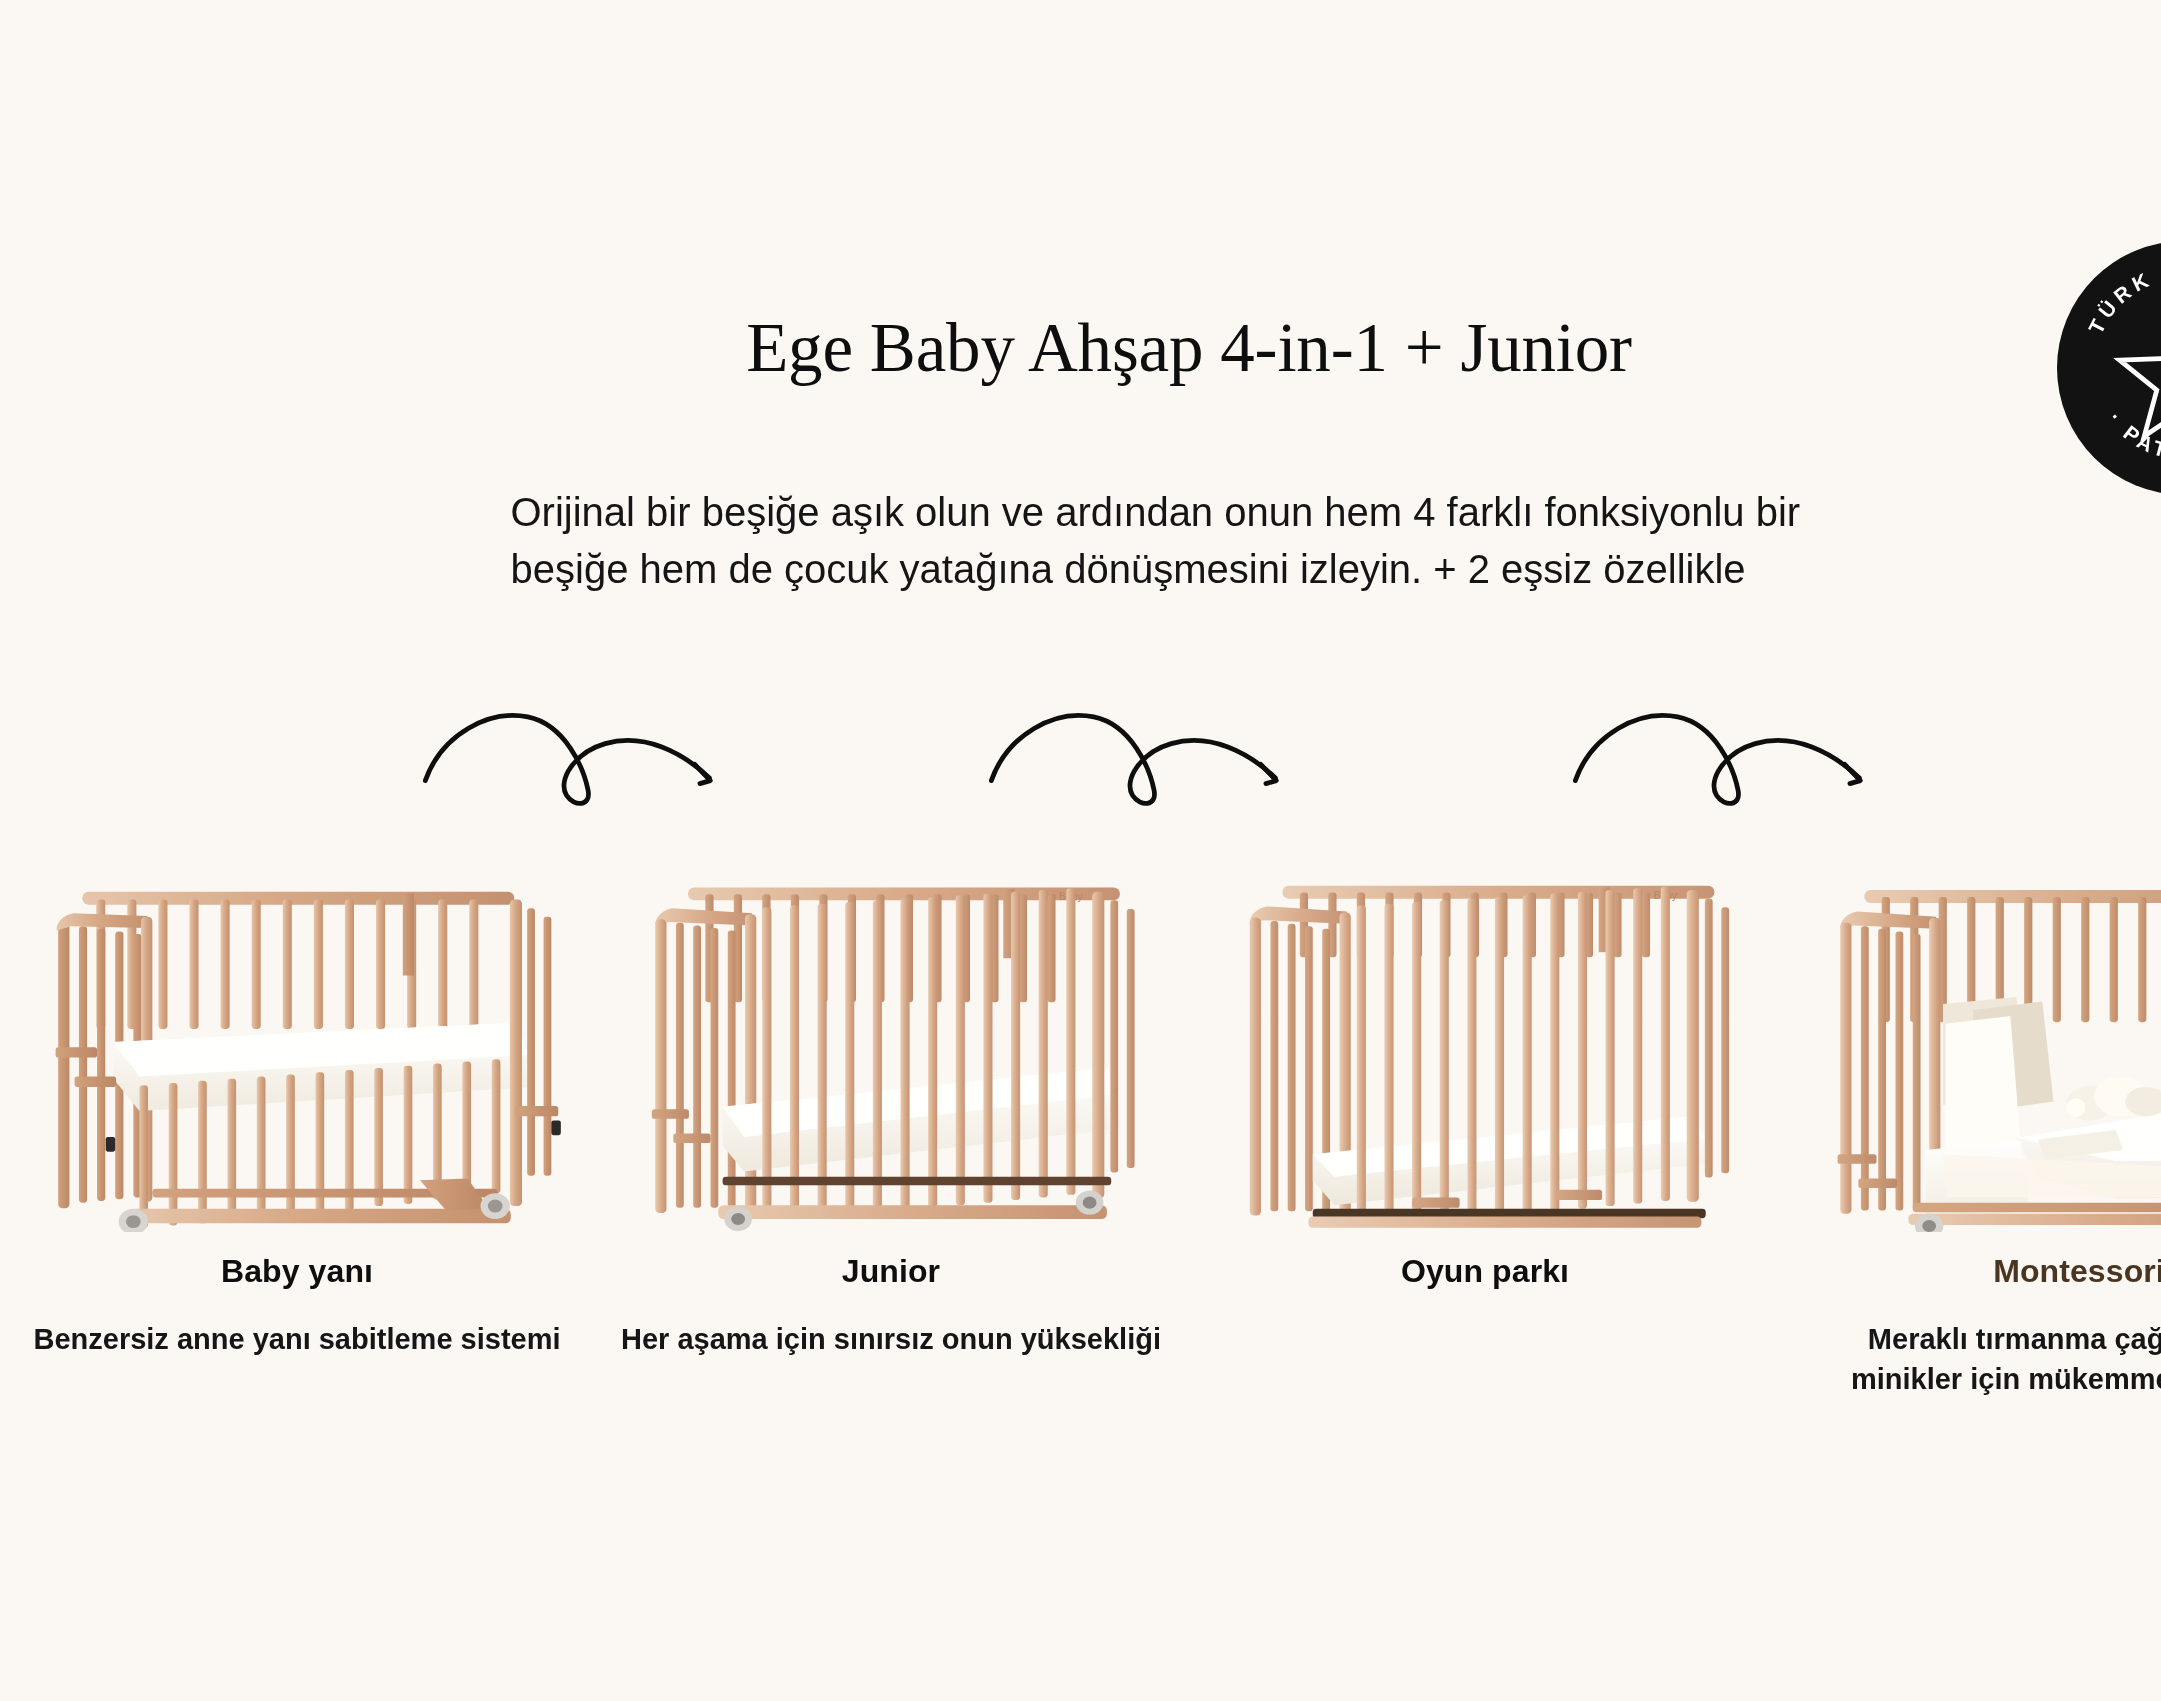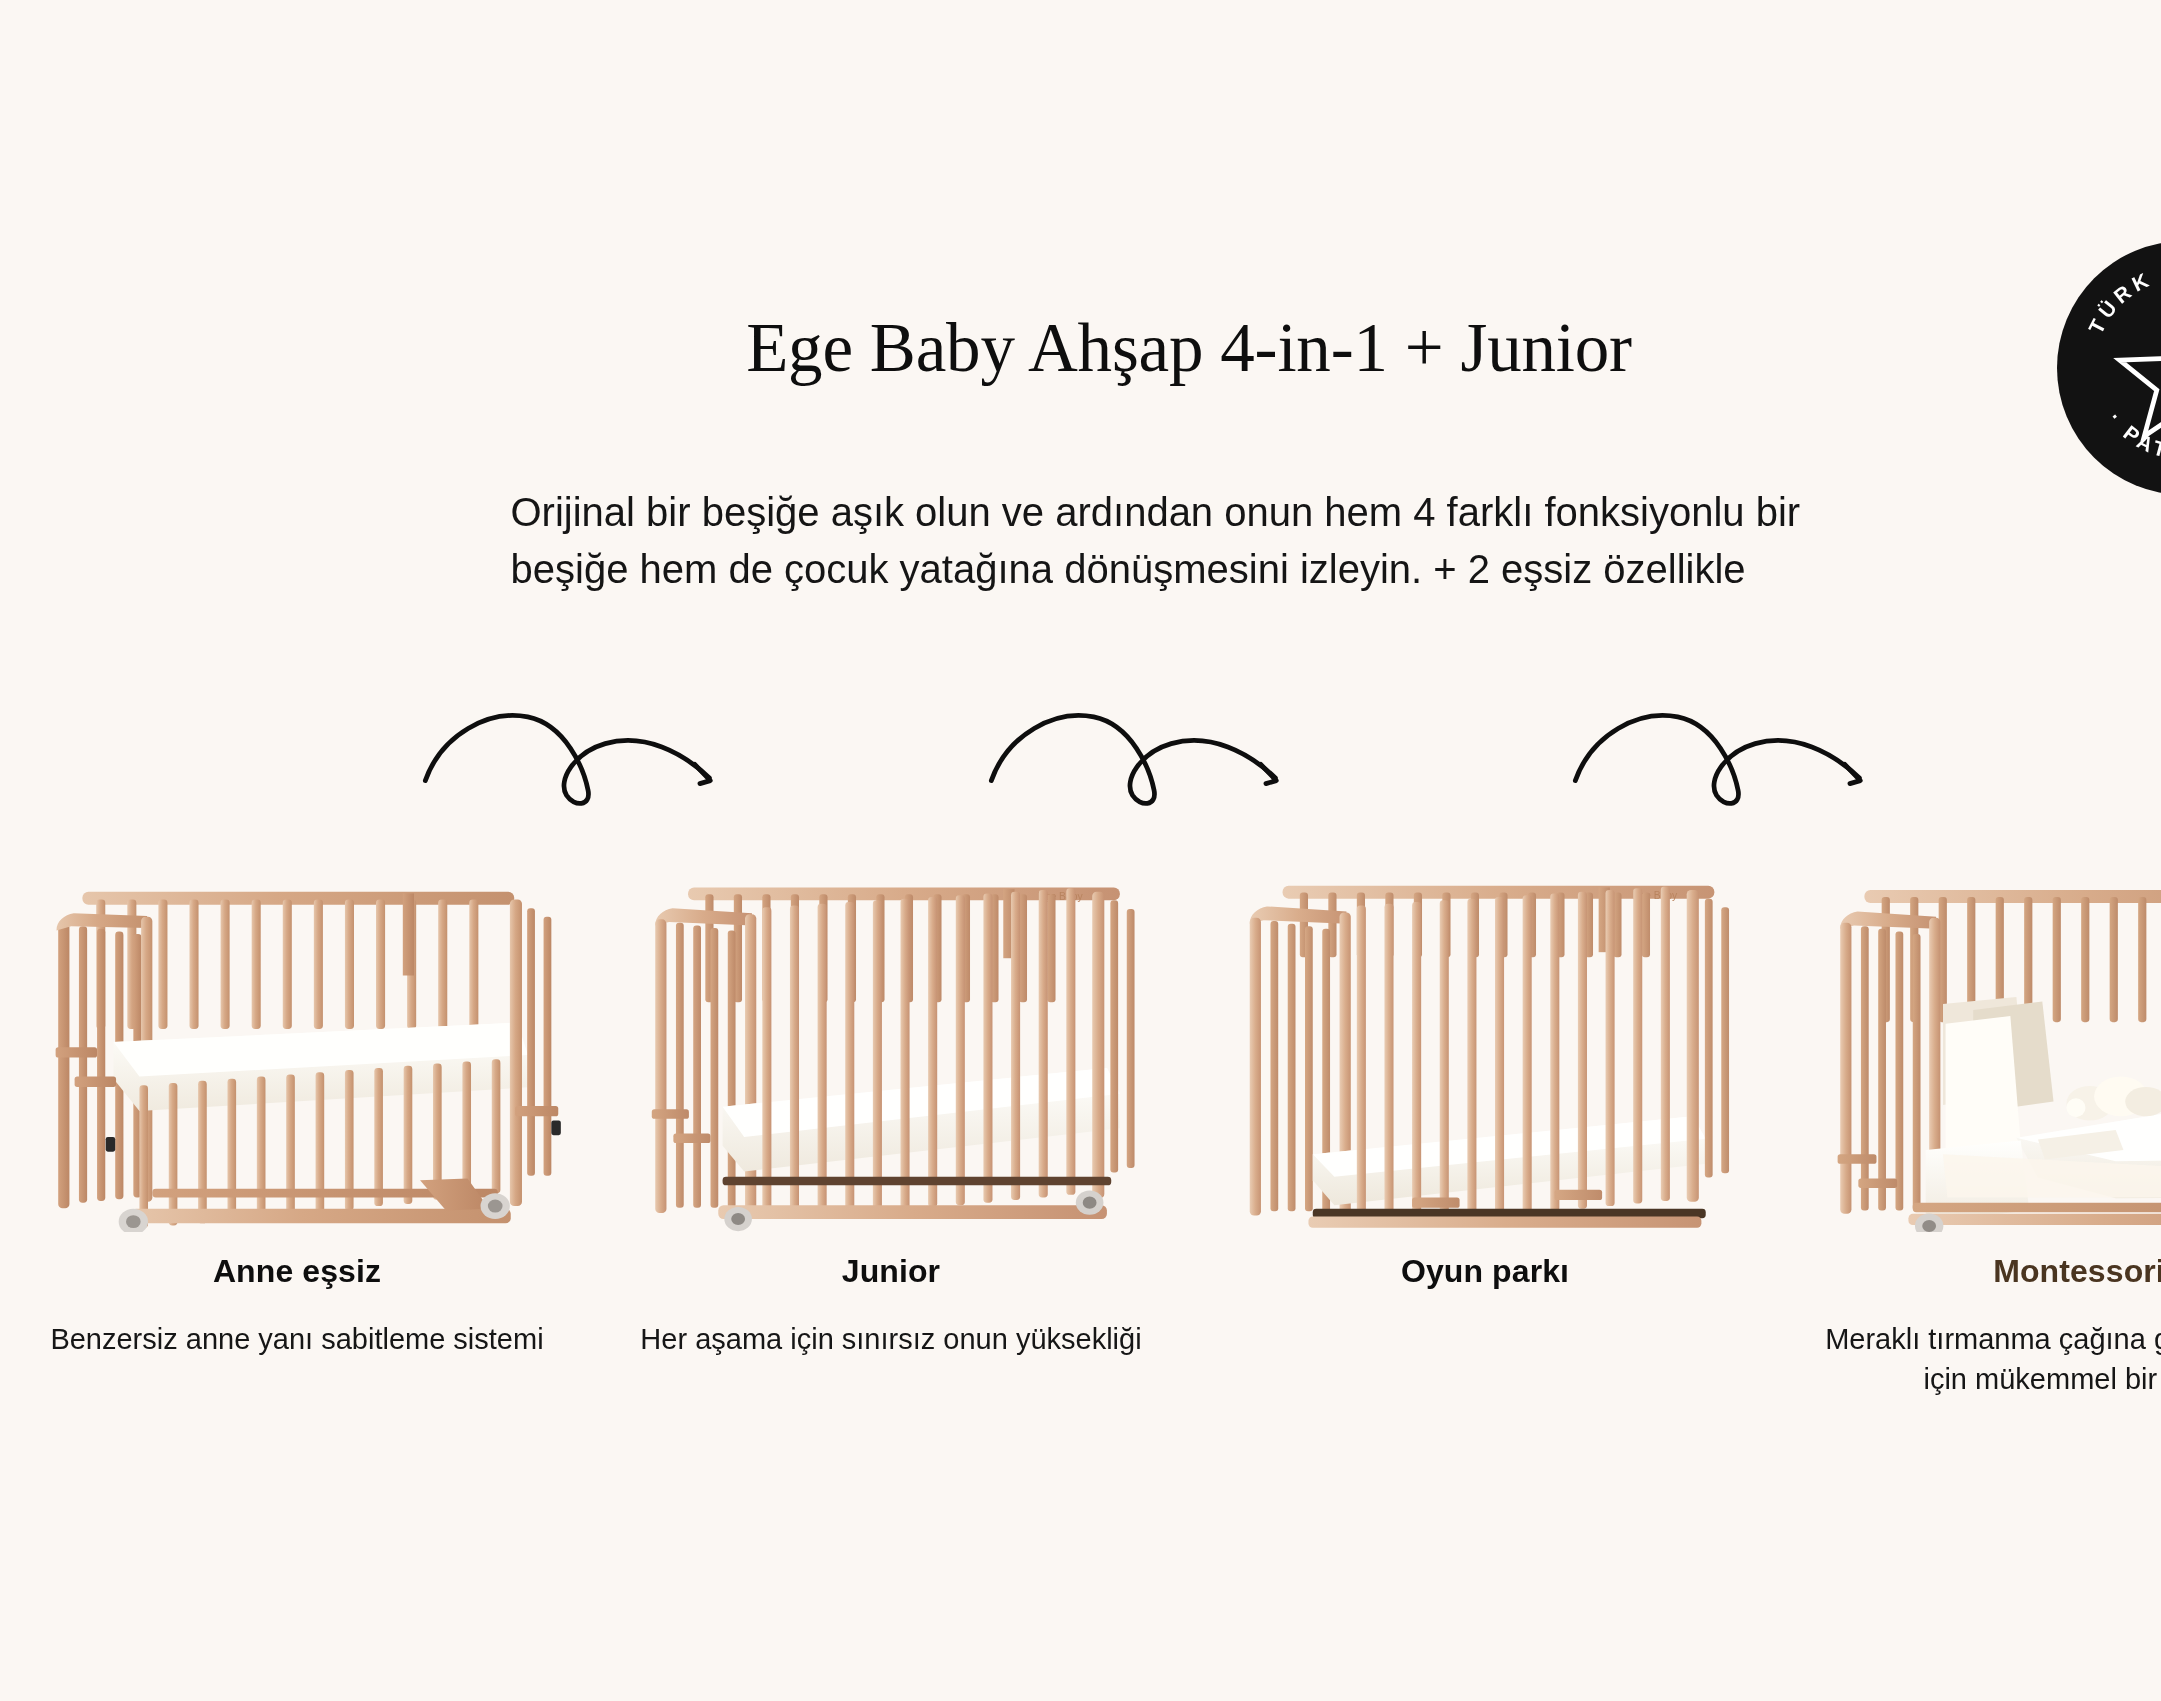--- a/index.html
+++ b/index.html
@@ -62,21 +62,21 @@
 
   .col-label{
     margin-top:21px;
     font-size:32px;font-weight:700;color:#0E0E0E;
     text-align:center;letter-spacing:0.1px;
   }
   .col-label.accent{color:#4A3520;}
   .col-desc{
     margin-top:28.5px;
     font-size:29px;line-height:1.38;color:#161616;
-    text-align:center;width:540px;font-weight:400;
+    text-align:center;width:540px;font-weight:700;
   }
 </style>
 </head>
 <body>
 
 <div class="stage">
 
   <div class="badge">
     <svg viewBox="0 0 588 588" xmlns="http://www.w3.org/2000/svg">
       <circle cx="294" cy="294" r="294" fill="#121212"></circle>
@@ -218,21 +218,21 @@
           </g>
 
           <g>
             <ellipse cx="236" cy="856" rx="34" ry="30" fill="#D8D4D0"></ellipse>
             <ellipse cx="236" cy="856" rx="17" ry="15" fill="#9B9691"></ellipse>
             <ellipse cx="1074" cy="820" rx="34" ry="30" fill="#D8D4D0"></ellipse>
             <ellipse cx="1074" cy="820" rx="17" ry="15" fill="#9B9691"></ellipse>
           </g>
         </svg>
       </div>
-      <div class="col-label">Anne eşsiz</div>
+      <div class="col-label">Baby yanı</div>
       <div class="col-desc">Benzersiz anne yanı sabitleme sistemi</div>
     </div>
 
     <div class="col">
       <div class="crib-wrap">
         <svg class="crib" width="510" height="380" viewBox="0 0 1180 880">
           <defs>
             <linearGradient id="w2" x1="0" y1="0" x2="1" y2="0">
               <stop offset="0" stop-color="#E8CAB0"></stop>
                 <stop offset="0.5" stop-color="#D8AB8A"></stop>

